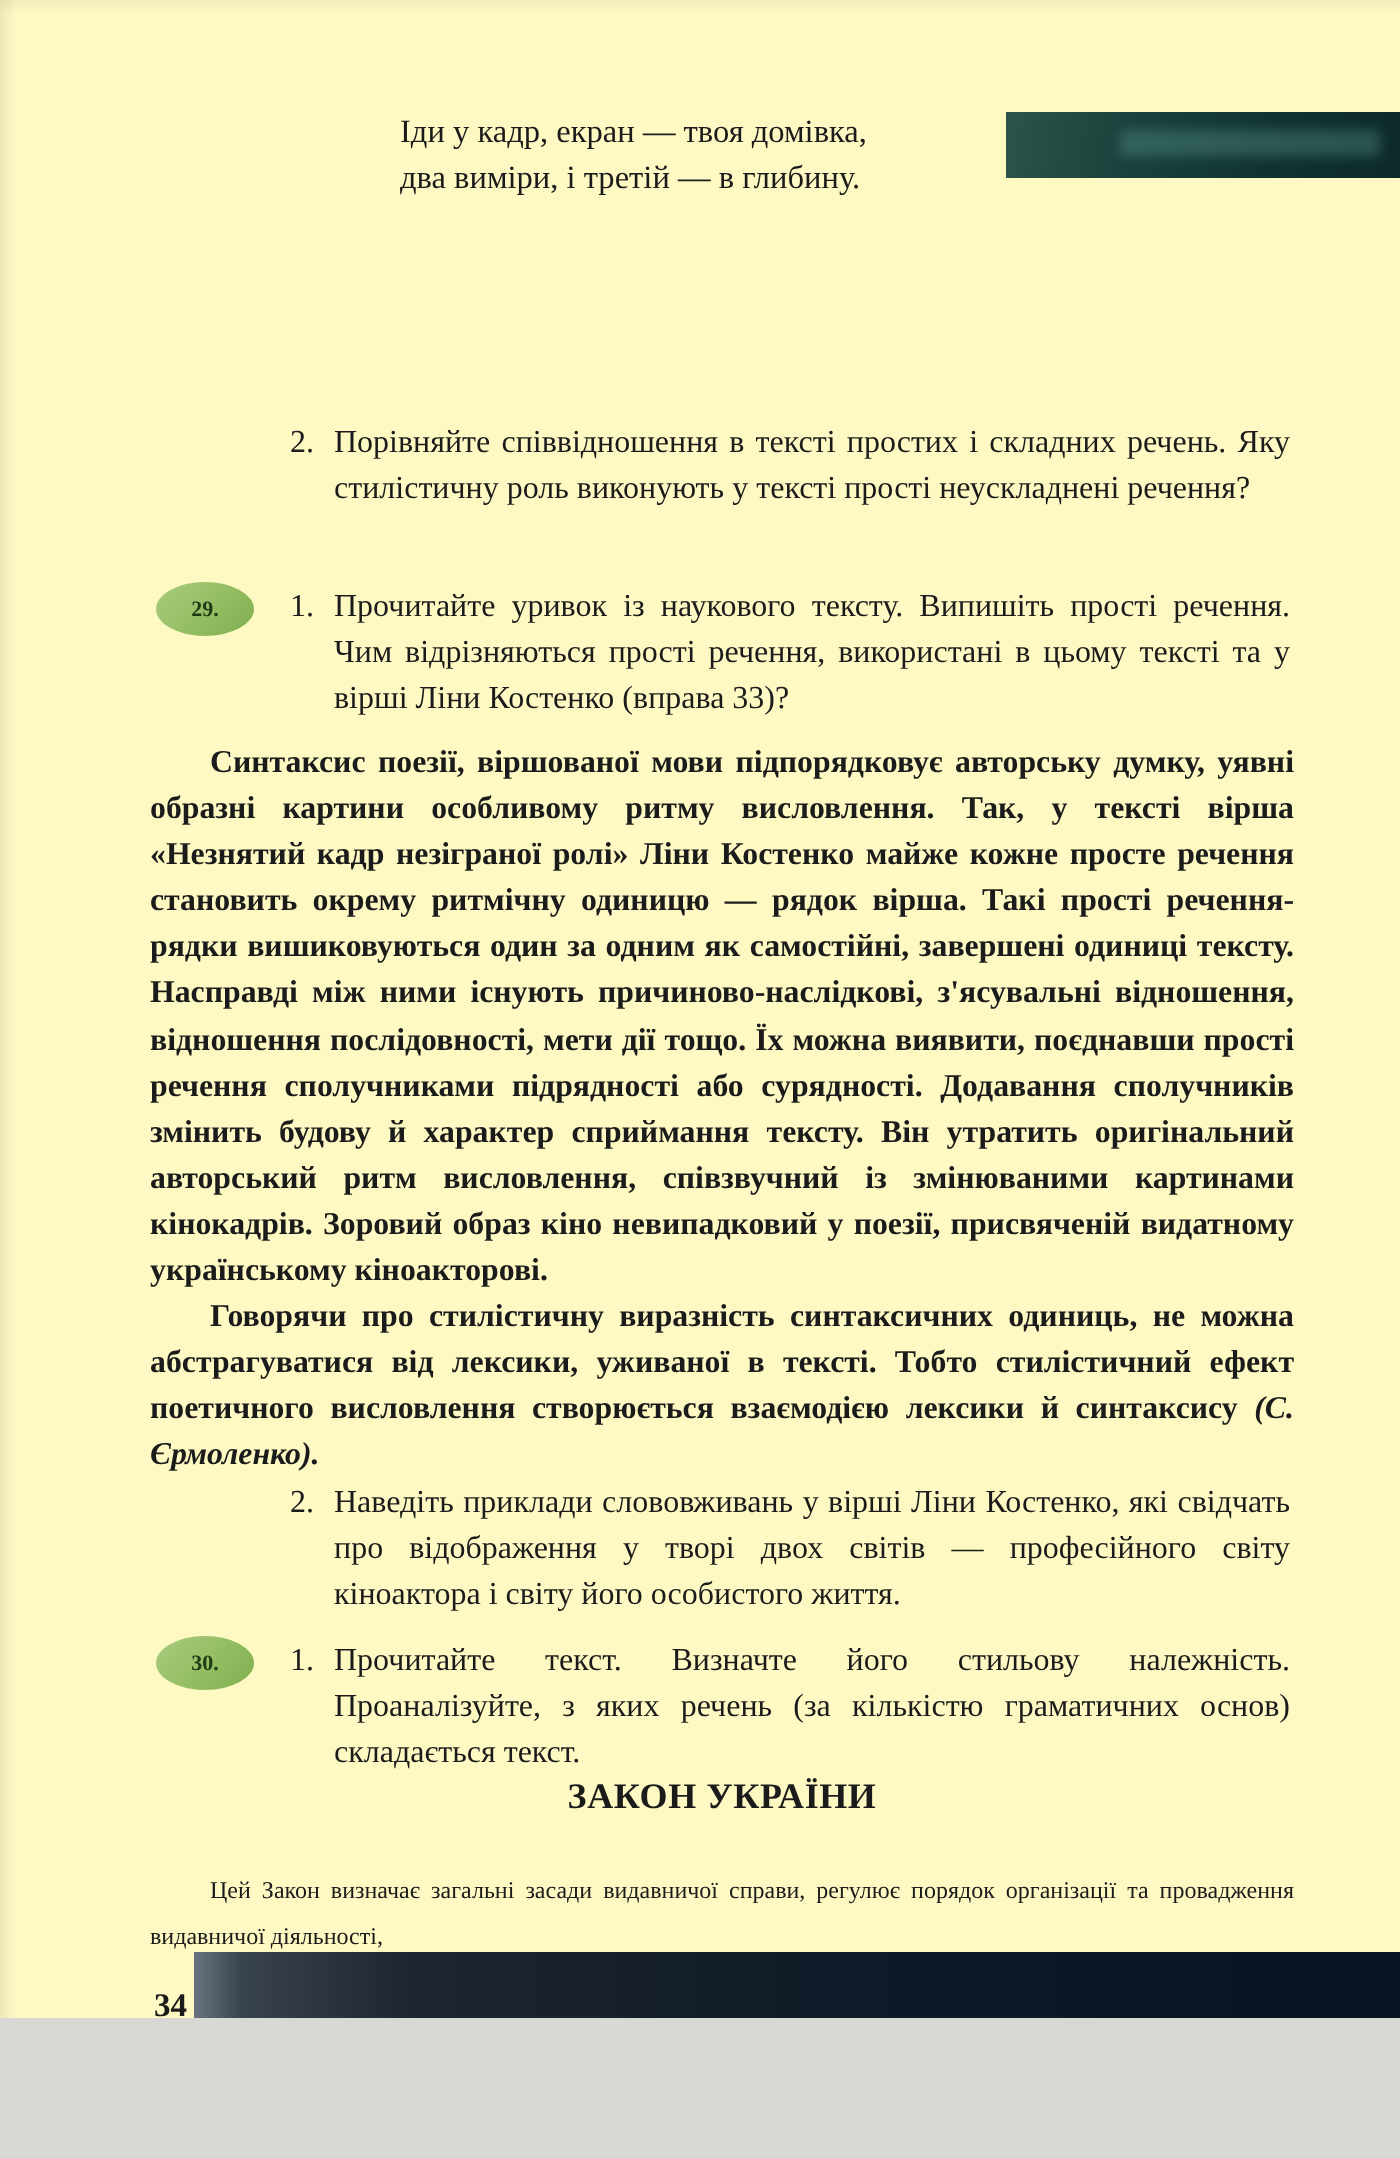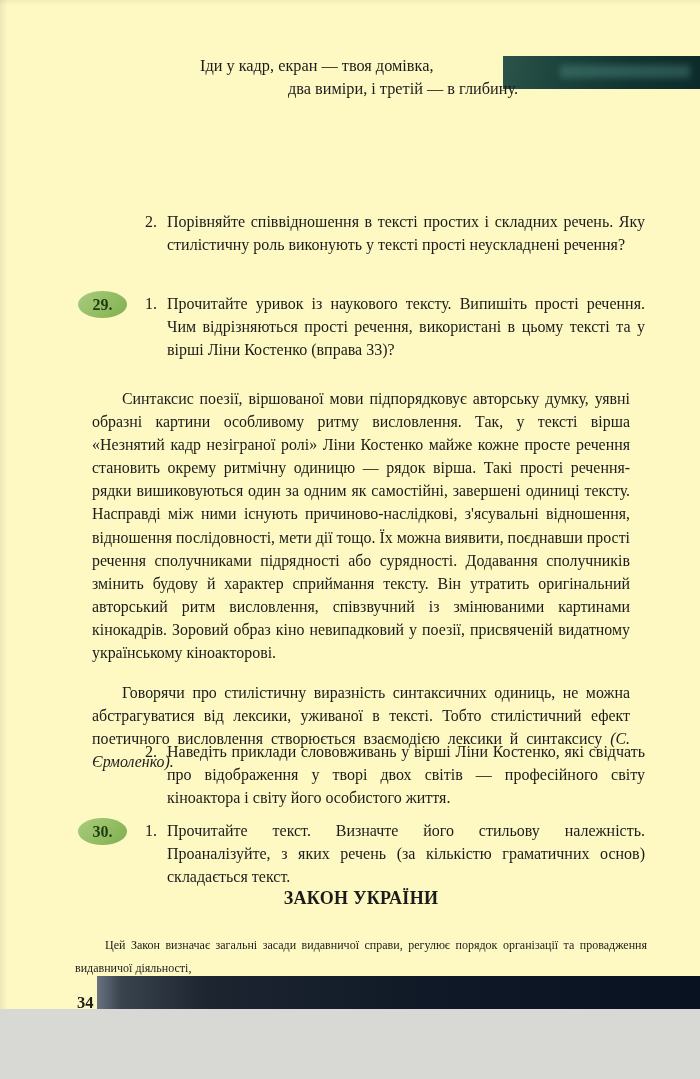--- a/index.html
+++ b/index.html
@@ -21,40 +21,40 @@
     content:'';position:absolute;left:0;top:0;width:100%;height:6px;
     background:linear-gradient(180deg,rgba(0,0,0,0.05),rgba(0,0,0,0));
     pointer-events:none;
   }
 
   
   .poem{position:absolute;left:200px;width:400px;font-size:16.3px;line-height:23px;}
   .poem-s1{top:54px;}
   .poem-s2{top:118px;}
   .poem-line{white-space:nowrap;}
-  .poem-indent-big{margin-left:88px;}
+  .poem-indent-big{}
   .poem-indent-small{margin-left:18px;}
 
   
   .task{position:absolute;left:145px;width:500px;font-size:16px;line-height:23px;}
   .task .tnum{position:absolute;left:0;top:0;}
   .task .ttext{margin-left:22px;text-align:justify;}
 
   
   .badge{
     position:absolute;left:78px;width:49px;height:27px;
     border-radius:50%;
     background:linear-gradient(135deg,#aacb7e 0%,#93bd62 55%,#7fae4e 100%);
     display:flex;align-items:center;justify-content:center;
-    font-weight:bold;font-size:16px;color:#1d3a12;
+    font-weight:bold;font-size:11px;color:#1d3a12;
   }
 
   
   .bodytext{position:absolute;left:75px;top:370px;width:572px;font-size:15.9px;line-height:23.1px;}
-  .bodytext p{margin:17px;text-indent:30px;text-align:justify;}
+  .bodytext p{margin:0;text-indent:30px;text-align:justify;font-weight:bold;}
   .attribution{font-style:italic;}
 
   
   .law-title{position:absolute;left:75px;top:888px;width:572px;text-align:center;font-weight:bold;font-size:18px;letter-spacing:0.3px;}
   .law-subtitle{position:absolute;left:75px;top:911px;width:572px;text-align:center;font-weight:bold;font-size:16.3px;}
   .law-para{position:absolute;left:75px;top:934px;width:572px;font-size:12px;line-height:23px;text-align:justify;text-indent:30px;margin:0;}
 
   .page-number{position:absolute;left:77px;top:993px;font-weight:bold;font-size:16.5px;}
 
   

